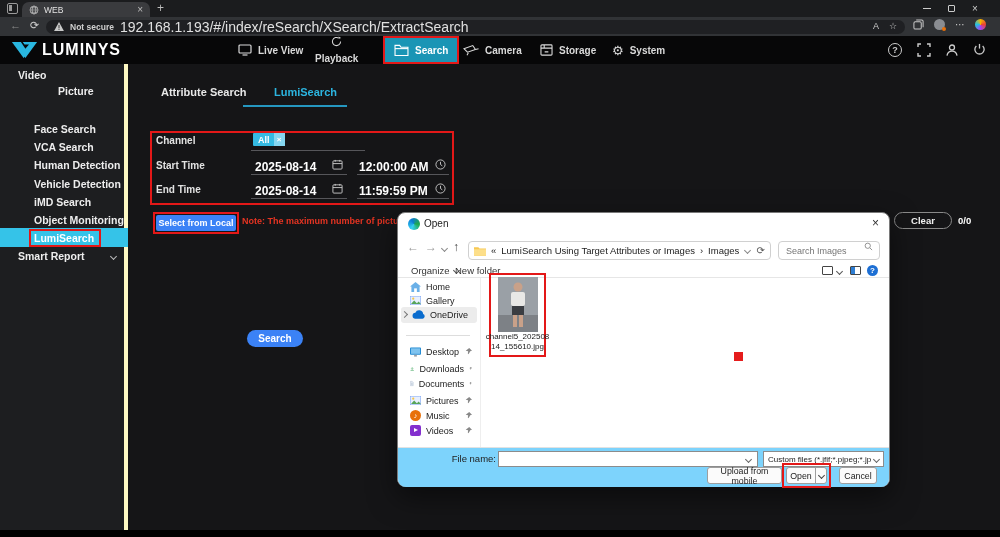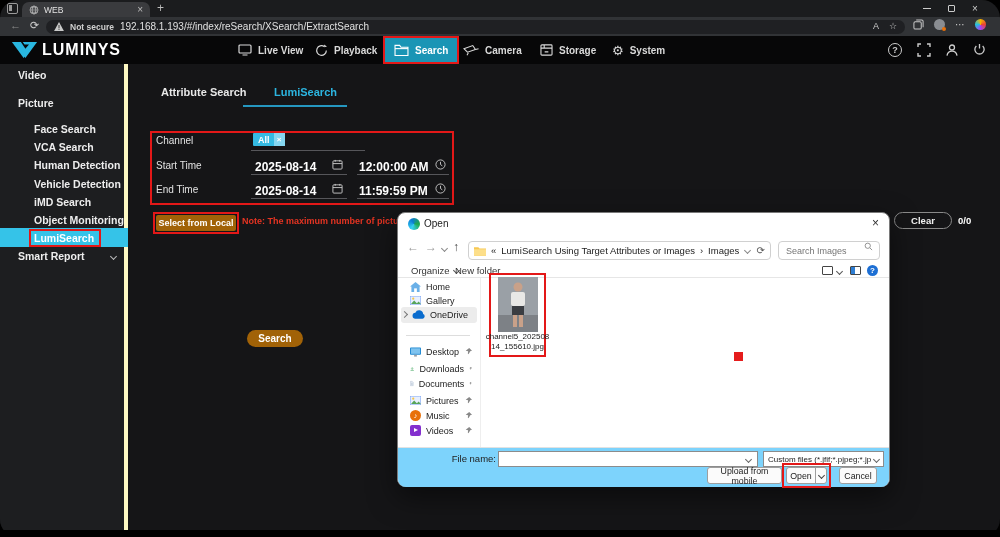--- a/index.html
+++ b/index.html
@@ -1,33 +1,33 @@
 <!DOCTYPE html>
 <html><head>
 <meta charset="utf-8">
 <style>
   html,body{margin:0;padding:0;background:#000;}
   *{box-sizing:border-box;font-family:"Liberation Sans","DejaVu Sans",sans-serif;}
-  .screen{position:relative;width:1000px;height:537px;background:#000;overflow:hidden;border-radius:18px;}
+  .screen{position:relative;width:1000px;height:537px;background:#000;overflow:hidden;}
   
   .tabstrip{position:absolute;left:0;top:0;width:1000px;height:17px;background:#1b1c1e;}
   .ws-icon{position:absolute;left:7px;top:3px;width:11px;height:11px;border:1.5px solid #9a9a9a;border-radius:2px;}
   .ws-icon:before{content:"";position:absolute;left:1px;top:1px;width:2.5px;height:6px;background:#9a9a9a;}
   .tab{position:absolute;left:22px;top:2px;width:128px;height:15px;background:#3a3b3e;border-radius:7px 7px 0 0;display:flex;align-items:center;padding:0 7px;gap:5px;}
   .tab-title{font-size:8.5px;color:#e2e2e2;flex:1;}
   .tab-close{color:#bbb;font-size:10px;line-height:10px;cursor:default;}
   .newtab{position:absolute;left:157px;top:1px;color:#bbb;font-size:12px;}
   .winctl{position:absolute;top:0;height:17px;width:24px;display:flex;align-items:center;justify-content:center;color:#ccc;font-size:10px;}
   .minimize-bar{width:8px;height:1.2px;background:#ccc;}
   .maximize-box{width:7px;height:7px;border:1.1px solid #ccc;border-radius:1px;}
   .toolbar{position:absolute;left:0;top:17px;width:1000px;height:19px;background:#313336;}
   .nav-glyph{position:absolute;top:2px;font-size:11px;color:#c9c9c9;}
   .urlpill{position:absolute;left:46px;top:2.5px;width:859px;height:14px;background:#1f2023;border-radius:7px;display:flex;align-items:center;padding:0 8px;gap:6px;}
   .notsecure{display:flex;align-items:center;gap:4px;color:#cfcfcf;font-size:8.5px;font-weight:bold;}
-  .url-text{color:#e0e0e0;font-size:10px;}
+  .url-text{color:#e0e0e0;font-size:14px;}
   .pill-right{position:absolute;right:8px;top:1px;display:flex;gap:10px;color:#c9c9c9;font-size:9px;}
   .chrome-right{position:absolute;top:1.5px;display:flex;align-items:center;gap:10px;}
   .avatar{width:11px;height:11px;border-radius:50%;background:#8a8d92;position:relative;}
   .avatar:after{content:"";position:absolute;right:-1px;bottom:-1px;width:4px;height:4px;border-radius:50%;background:#e8710a;}
   .copilot{width:11px;height:11px;border-radius:50%;background:conic-gradient(#f4b400,#ea4335,#a142f4,#24c1e0,#f4b400);}
   
   .app-header{position:absolute;left:0;top:36px;width:1000px;height:28px;background:#070708;}
   .brand{position:absolute;left:42px;top:5px;font-size:16px;font-weight:800;color:#fff;letter-spacing:1px;}
   .nav-item{position:absolute;top:0;height:28px;display:flex;align-items:center;gap:6px;color:#d9d9d9;font-size:10px;font-weight:bold;}
   .nav-item.active{background:#1a95b5;border:2px solid #e31818;color:#fff;padding:0 9px;}
@@ -44,26 +44,26 @@
   .chev{display:inline-block;width:5px;height:5px;border-right:1.5px solid #bbb;border-bottom:1.5px solid #bbb;}
   .chev.down{transform:rotate(45deg);}
   .chev.up{transform:rotate(-135deg);}
   .chev.right{transform:rotate(-45deg);}
   .sb-chev{position:absolute;right:12px;top:7px;}
   .content{position:absolute;left:129px;top:0;width:871px;height:466px;}
   .tab-lbl{position:absolute;font-size:11px;font-weight:bold;color:#e8e8e8;}
   .tab-lbl.active{color:#2cb5e0;}
   .tab-underline{position:absolute;left:114px;top:41px;width:104px;height:2px;background:#2597c0;}
   .form-box{position:absolute;left:21px;top:67px;width:304px;height:74px;border:2px solid #e31818;}
-  .f-lbl{position:absolute;color:#e2e2e2;font-size:10px;font-weight:normal;}
+  .f-lbl{position:absolute;color:#e2e2e2;font-size:10px;font-weight:bold;}
   .f-val{position:absolute;color:#fff;font-size:12px;font-weight:bold;}
   .f-line{position:absolute;height:1px;background:#56565a;}
   .all-tag{position:absolute;display:flex;align-items:center;background:#35bbe3;height:13px;font-size:9px;font-weight:bold;color:#fff;padding-left:5px;border-radius:1px;}
   .all-x{background:#85d7f1;height:13px;width:11px;margin-left:4px;display:flex;align-items:center;justify-content:center;color:#fff;font-size:8px;}
-  .cy-btn{position:absolute;background:#a16207;color:#fff;font-weight:bold;display:flex;align-items:center;justify-content:center;}
+  .cy-btn{position:absolute;background:#3b82f6;color:#fff;font-weight:bold;display:flex;align-items:center;justify-content:center;}
   .note-txt{position:absolute;left:113px;top:152px;width:156px;height:13px;overflow:hidden;white-space:nowrap;color:#e53422;font-size:9px;font-weight:bold;}
   .clear-btn{position:absolute;left:765px;top:148px;width:58px;height:17px;border:1px solid #8a8a8a;border-radius:9px;color:#f0f0f0;font-size:9.5px;font-weight:bold;display:flex;align-items:center;justify-content:center;background:transparent;}
   .counter{position:absolute;left:829px;top:151px;color:#fff;font-size:9.5px;font-weight:bold;}
   
   .dialog{position:absolute;left:397px;top:212px;width:493px;height:275px;background:#fff;border:1px solid #7a7a7a;border-radius:8px;box-shadow:0 10px 28px rgba(0,0,0,.5);z-index:50;}
   .dlg-title{position:absolute;left:26px;top:5px;font-size:10px;color:#1a1a1a;}
   .edge-icon{position:absolute;left:10px;top:5px;width:12px;height:12px;border-radius:50%;background:conic-gradient(from 210deg,#35d0f2,#0b7bd4,#1fa84a,#35d0f2);}
   .dlg-close{position:absolute;right:10px;top:3px;font-size:12px;color:#333;}
   .dlg-nav{position:absolute;top:27px;font-size:12px;color:#555;}
   .addrbar{position:absolute;left:70px;top:28px;width:303px;height:19px;border:1px solid #d0d0d0;border-radius:4px;display:flex;align-items:center;padding:0 5px;gap:5px;}
@@ -156,21 +156,21 @@
     </svg>
     <div class="brand">LUMINYS</div>
 
     <div class="nav-item" style="left:238px;">
       <svg width="14" height="12" viewBox="0 0 14 12">
           <rect x="1" y="1" width="12" height="8" rx="1" fill="none" stroke="#d9d9d9" stroke-width="1.2"></rect>
           <path d="M4.5 11h5" stroke="#d9d9d9" stroke-width="1.2"></path>
         </svg>
       <span>Live View</span>
     </div>
-    <div class="nav-item" style="left:315px;">
+    <div class="nav-item" style="left:315px;flex-direction:column;">
       <svg width="13" height="13" viewBox="0 0 14 14">
           <path d="M12.2 7a5.2 5.2 0 1 1-2.2-4.2" fill="none" stroke="#d9d9d9" stroke-width="1.3"></path>
           <path d="M9.6.6l.5 3 2.8-1z" fill="#d9d9d9"></path>
         </svg>
       <span>Playback</span>
     </div>
     <div class="nav-item active" style="left:383px;">
       <svg width="15" height="12" viewBox="0 0 16 13">
           <path d="M1 1.5h5l1.5 2H15v9H1z" fill="none" stroke="#fff" stroke-width="1.2"></path>
           <path d="M1 5h14" stroke="#fff" stroke-width="1.2"></path>
@@ -211,21 +211,21 @@
         <path d="M3.6 3.2a5 5 0 1 0 6.8 0" fill="none" stroke="#ccc" stroke-width="1.4"></path>
       </svg>
   </div>
 
   <div class="app-body">
 
     <div class="app-sidebar">
       <div class="sb-row" style="top:2px;">
           <span class="lbl">Video</span>
         </div>
-      <div class="sb-row" style="top:30px;">
+      <div class="sb-row" style="top:18px;padding-left:40px;">
           <span class="lbl">Picture</span>
         </div>
       <div class="sb-row child" style="top:56px;">
           <span class="lbl">Face Search</span>
         </div>
       <div class="sb-row child" style="top:74px;">
           <span class="lbl">VCA Search</span>
         </div>
       <div class="sb-row child" style="top:111px;">
           <span class="lbl">Vehicle Detection</span>

